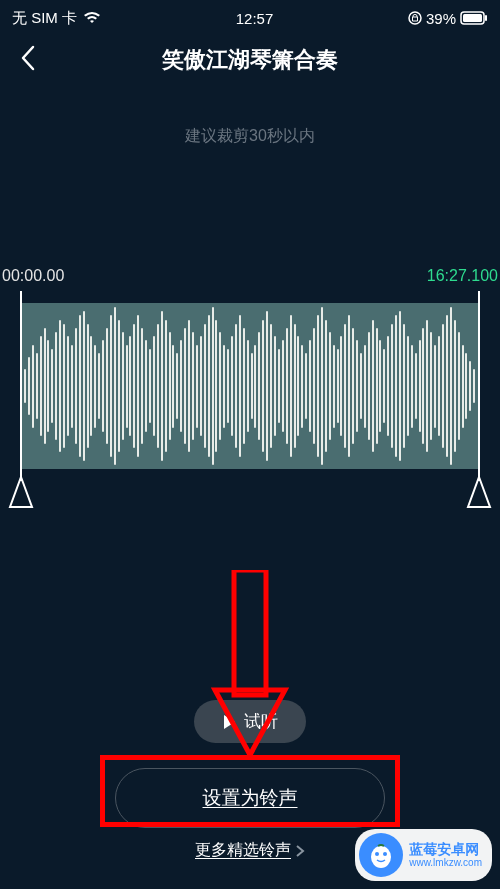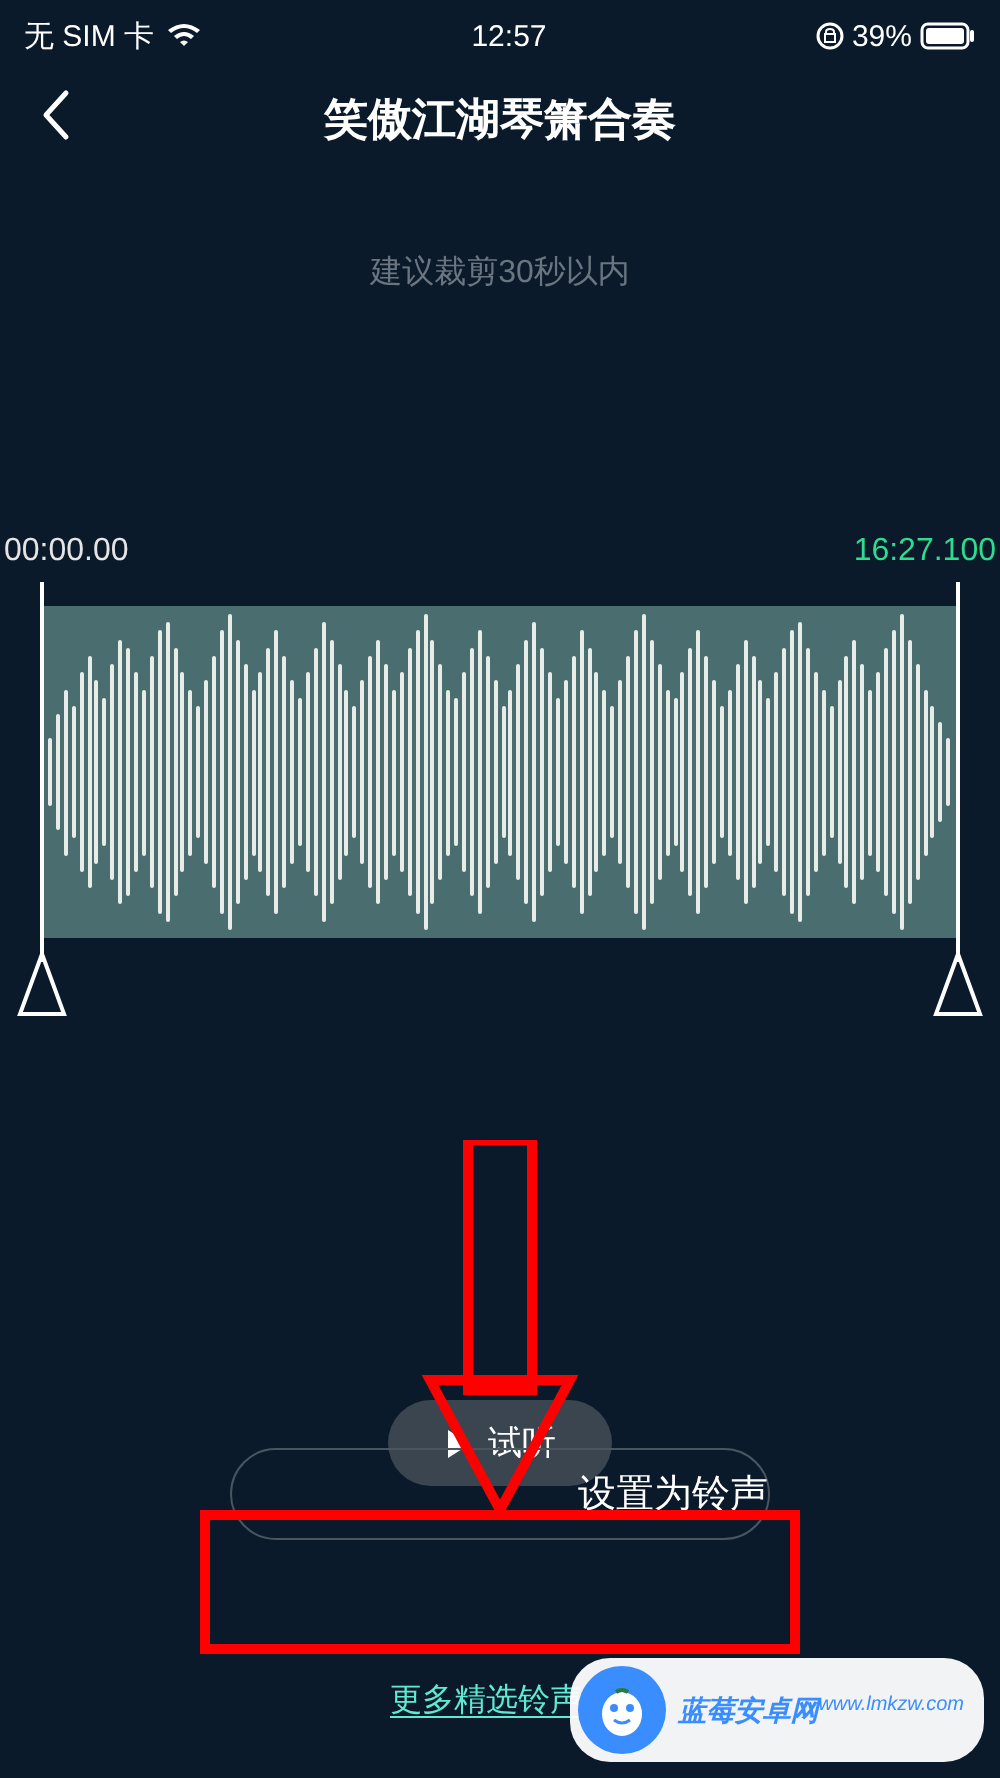--- a/index.html
+++ b/index.html
@@ -149,42 +149,42 @@
       display: flex;
       align-items: center;
       gap: 8px;
       cursor: pointer;
       font-size: 17px;
     }
     .set-ringtone-btn {
       position: absolute;
       left: 50%;
       transform: translateX(-50%);
-      top: 724px;
+      top: 768px;
       width: 270px;
-      height: 46px;
+      height: 60px;
       border: 1px solid #4a5560;
       border-radius: 30px;
       display: flex;
       align-items: center;
-      justify-content: flex-end;
+      justify-content: center;
       font-size: 19px;
       cursor: pointer;
       text-decoration: underline;
       text-underline-offset: 3px;
     }
     .more-ringtones {
       position: absolute;
       left: 50%;
       transform: translateX(-50%);
       top: 840px;
       display: flex;
       align-items: center;
       gap: 4px;
-      color: #5eead4;
+      color: #ffffff;
       font-size: 16px;
       cursor: pointer;
       text-decoration: underline;
       text-underline-offset: 3px;
     }
     .red-arrow {
       position: absolute;
       left: 210px;
       top: 570px;
       pointer-events: none;
@@ -214,23 +214,22 @@
       height: 44px;
       background: #3a8dff;
       border-radius: 50%;
       display: flex;
       align-items: center;
       justify-content: center;
       position: relative;
     }
     .watermark-text {
       display: flex;
-      flex-direction: row;
+      flex-direction: column;
       line-height: 1.2;
-      font-style: italic;
     }
     .watermark-title {
       color: #3a8dff;
       font-size: 14px;
       font-weight: 600;
     }
     .watermark-url {
       color: #3a8dff;
       font-size: 10px;
     }

